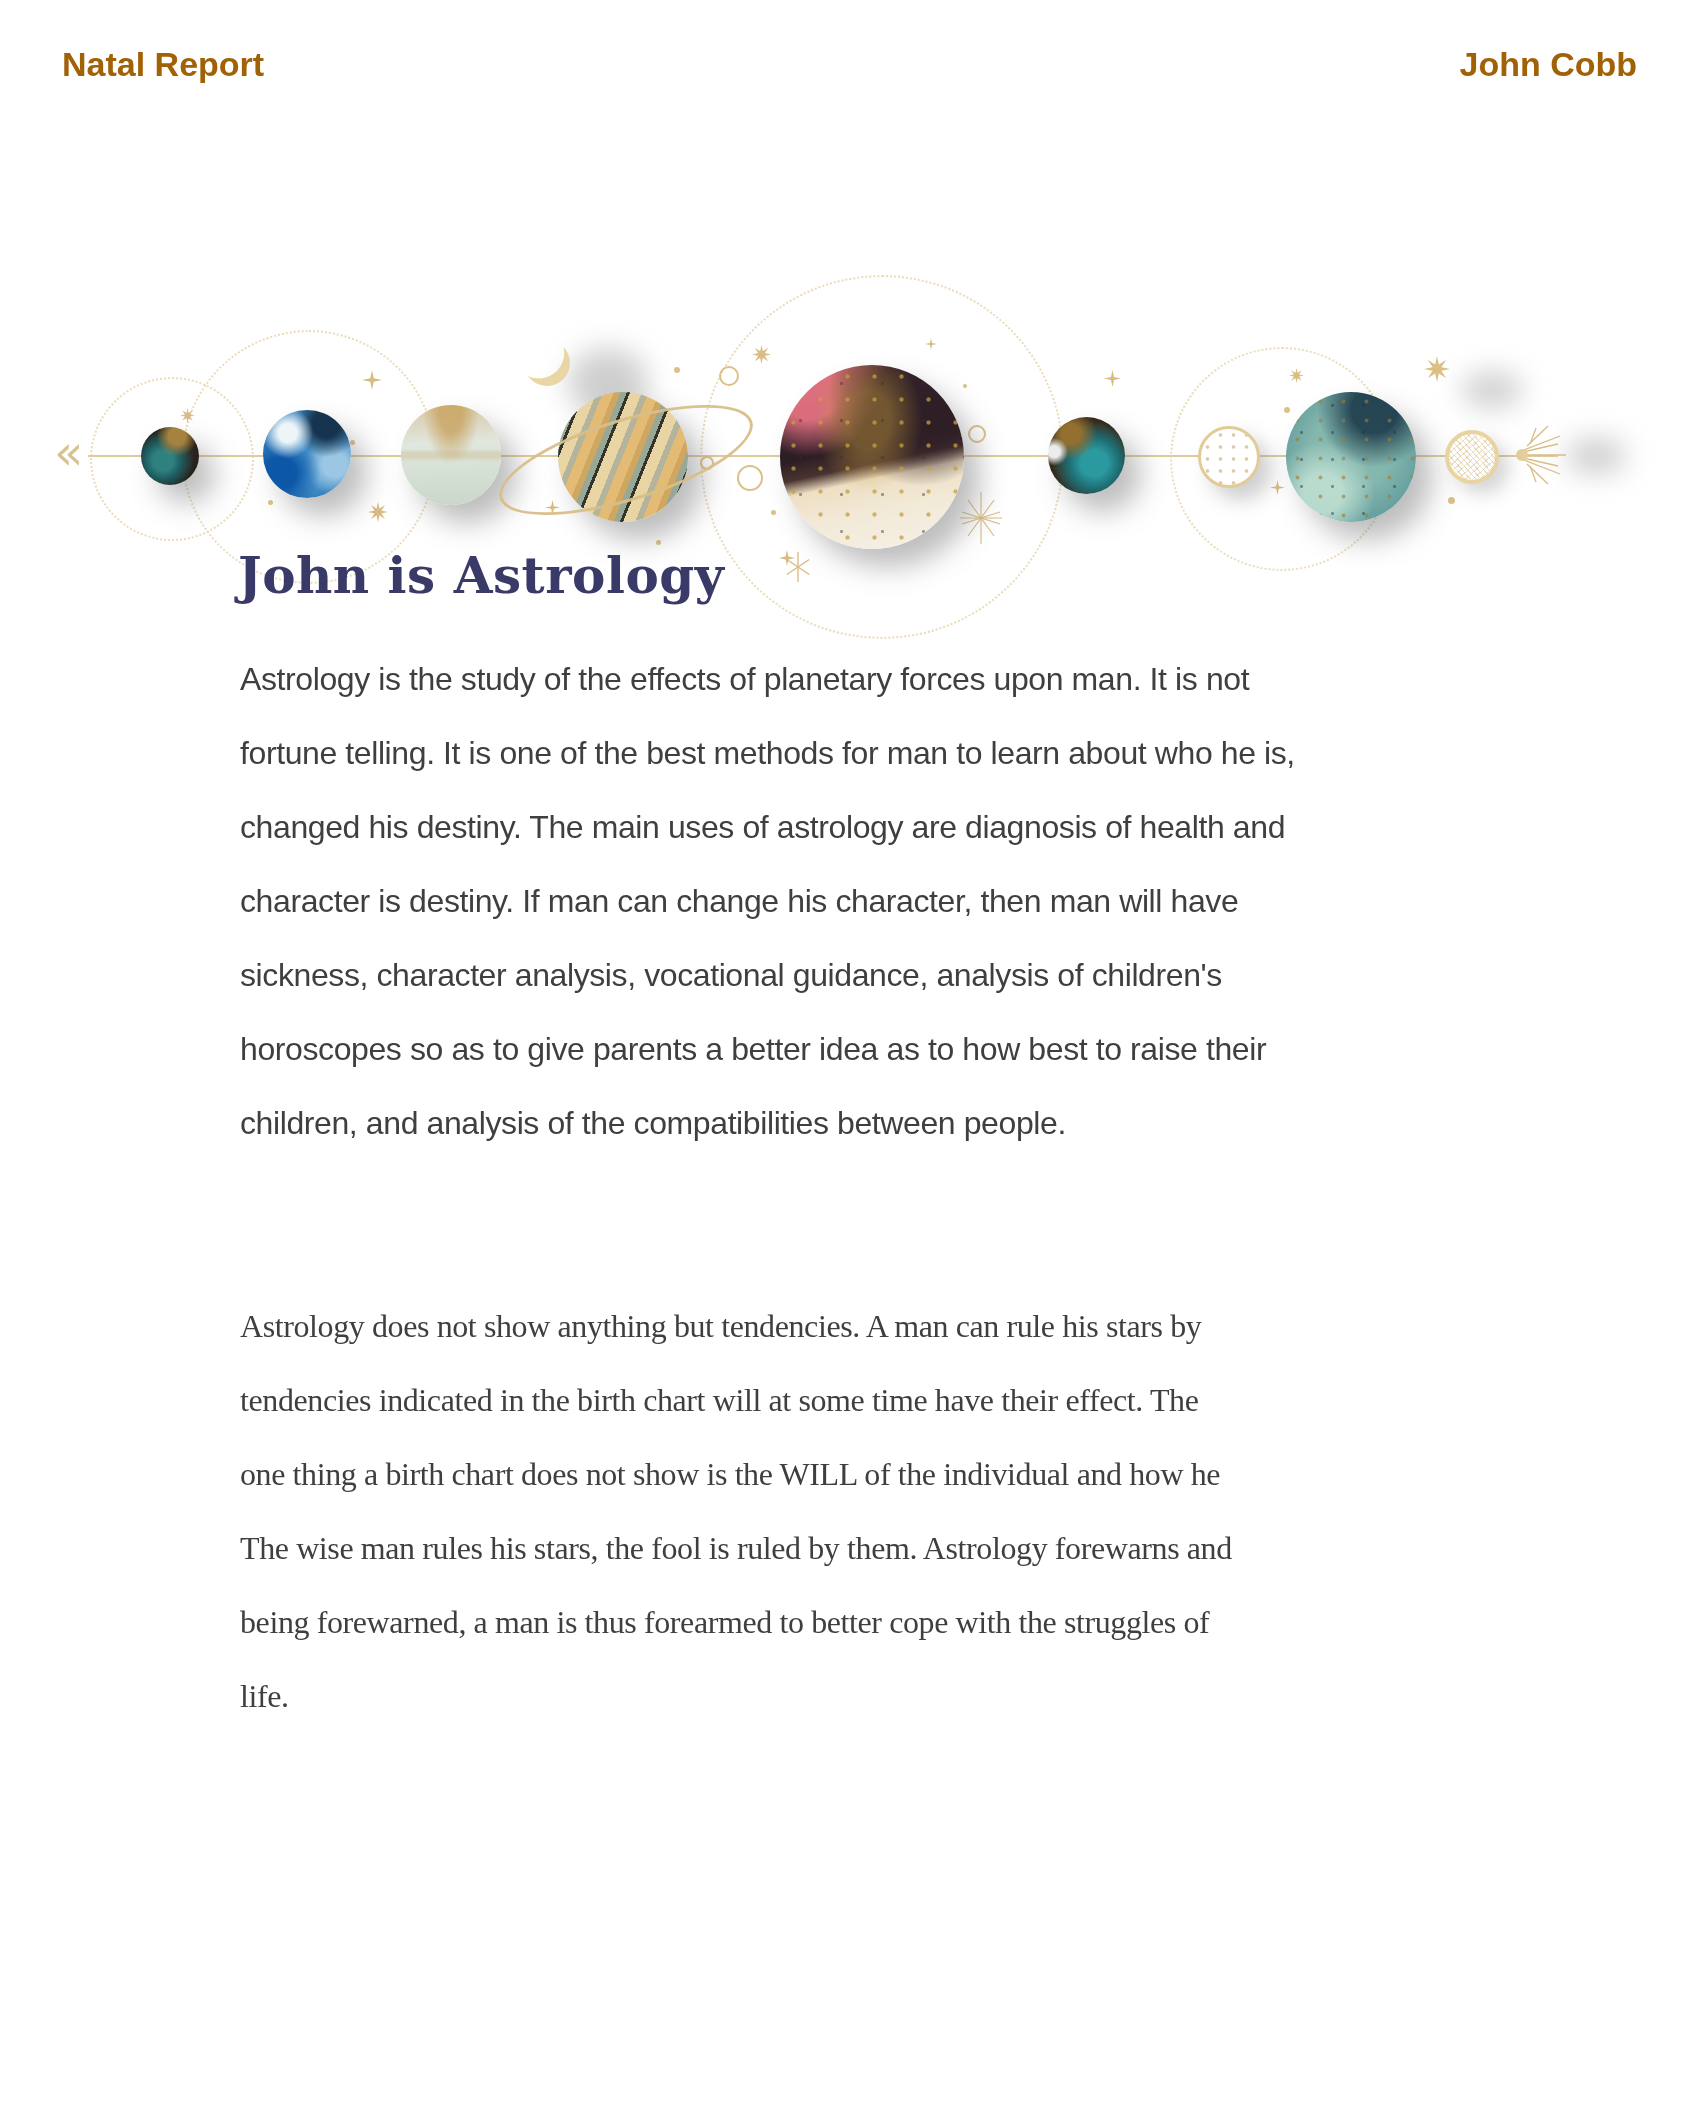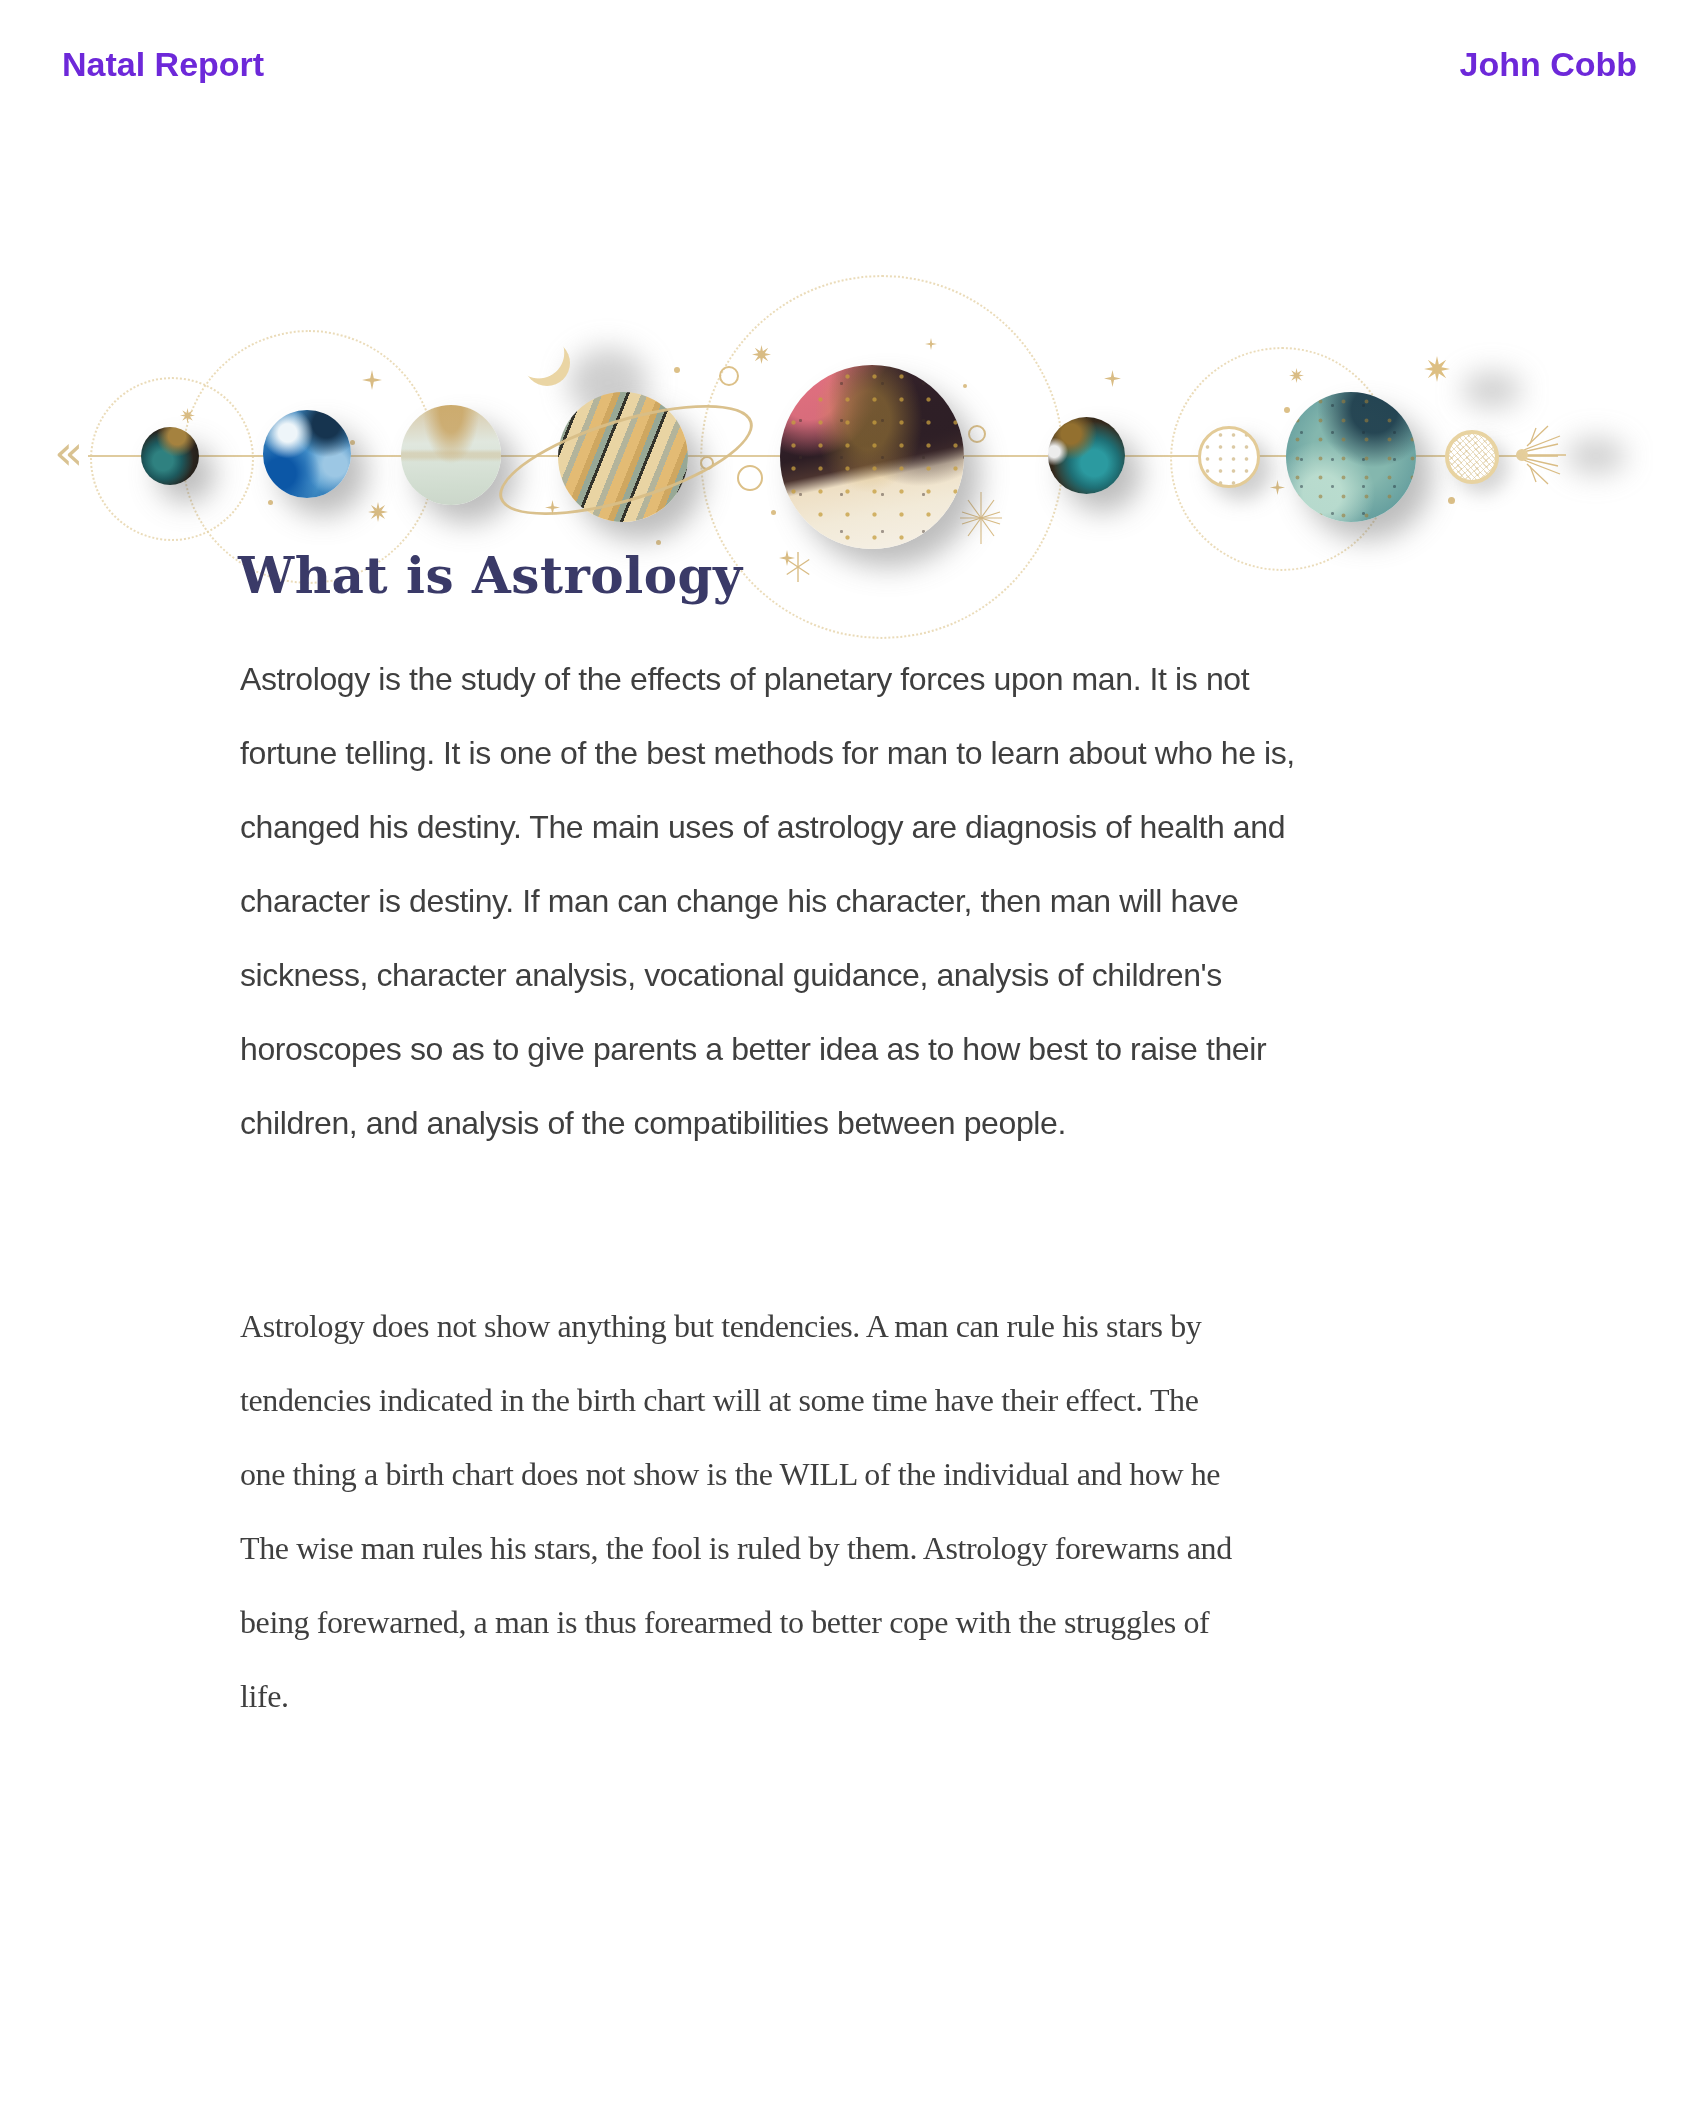--- a/index.html
+++ b/index.html
@@ -1,20 +1,20 @@
 <!DOCTYPE html>
 <html><head>
 <meta charset="utf-8">
 <style>
   html,body{margin:0;padding:0;background:#ffffff;}
   .page{position:relative;width:1706px;height:2124px;background:#ffffff;overflow:hidden;
         font-family:"Liberation Sans",sans-serif;}
 
   
-  .hdr{position:absolute;top:42px;font-weight:bold;font-size:34px;color:#6d28d9;line-height:44px;}
+  .hdr{position:absolute;top:42px;font-weight:bold;font-size:34px;color:#a16207;line-height:44px;}
   .hdr-left{left:62px;}
   .hdr-right{right:69px;margin-left:48px;}
 
   
   .banner{position:absolute;left:0;top:120px;width:1706px;height:400px;}
   .orbit-line{position:absolute;left:88px;top:335px;width:1470px;height:2px;background:#dfcb9e;z-index:1;}
   .chevrons{position:absolute;left:54px;top:308px;font-family:"DejaVu Sans",sans-serif;font-size:48px;
             color:#d9c291;z-index:2;line-height:48px;}
   .orbit{position:absolute;border:2px dotted #e4d0a2;border-radius:50%;opacity:.75;z-index:0;}
   .blob{position:absolute;background:rgba(125,125,125,.38);border-radius:50%;filter:blur(14px);z-index:0;}
@@ -200,21 +200,21 @@
         <path d="M23 0 V52"></path>
           <path d="M10 8 L36 44"></path>
           <path d="M10 44 L36 8"></path>
         <path d="M4 20 L42 32"></path>
           <path d="M4 32 L42 20"></path>
           <path d="M2 26 H44"></path>
       </g>
     </svg>
   </div>
 
-  <div class="title">What is Astrology</div>
+  <div class="title">John is Astrology</div>
 
   <div class="para p1">
     <div class="ln">Astrology is the study of the effects of planetary forces upon man. It is not</div>
     <div class="ln">fortune telling. It is one of the best methods for man to learn about who he is,</div>
     <div class="ln">changed his destiny. The main uses of astrology are diagnosis of health and</div>
     <div class="ln">character is destiny. If man can change his character, then man will have</div>
     <div class="ln">sickness, character analysis, vocational guidance, analysis of children's</div>
     <div class="ln">horoscopes so as to give parents a better idea as to how best to raise their</div>
     <div class="ln">children, and analysis of the compatibilities between people.</div>
   </div>

